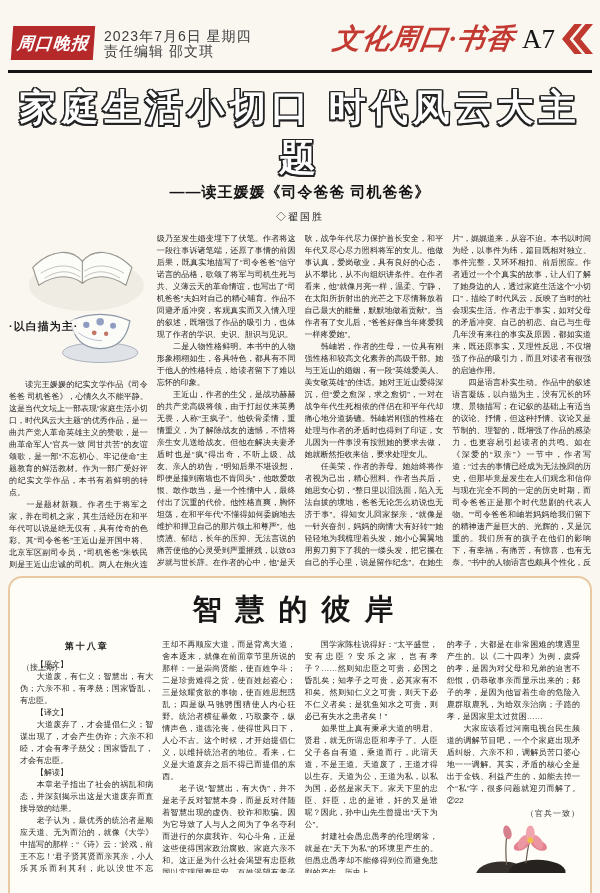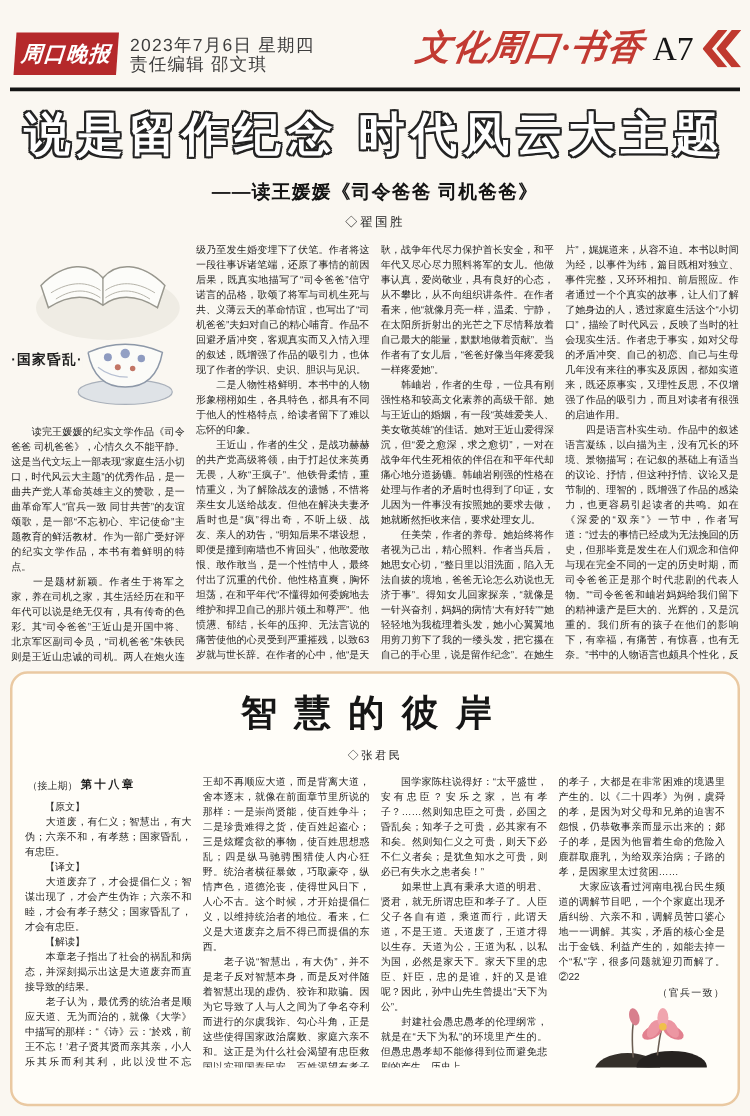--- a/index.html
+++ b/index.html
@@ -17,21 +17,21 @@
   .page-no{font-family:Liberation Serif, serif;font-size:27px;line-height:34px;color:#161616;}
   .chev{position:relative;width:30px;height:34px;}
   .chev i{position:absolute;top:2px;width:20px;height:30px;background:#c0392f;
     clip-path:polygon(100% 0,38% 50%,100% 100%,62% 100%,0 50%,62% 0);}
   .chev .c1{left:0;}.chev .c2{left:11px;}
   .rule{height:3px;background:#141414;margin:0 8px;}
   
   .a1-title{margin:10px 8px 0;text-align:center;font-size:37px;font-weight:bold;letter-spacing:5px;color:#fff;
     text-shadow:-1.5px -1.5px 0 #232323,1.5px -1.5px 0 #232323,-1.5px 1.5px 0 #232323,1.5px 1.5px 0 #232323,
       0 -1.5px 0 #232323,0 1.5px 0 #232323,-1.5px 0 0 #232323,1.5px 0 0 #232323;}
-  .a1-sub{text-align:center;font-size:15px;font-weight:bold;margin-top:11px;color:#141414;letter-spacing:1px;}
+  .a1-sub{text-align:center;font-size:15px;font-weight:bold;color:#141414;letter-spacing:1px;}
   .a1-byline{text-align:center;font-size:10px;margin-top:8px;color:#222;letter-spacing:2px;}
   .cols{display:flex;gap:9px;padding:9px 9px 0;}
   .col{flex:1 1 0;overflow:hidden;height:336px;min-width:0;}
   .body-text{font-size:8px;line-height:12px;color:#262626;text-align:justify;white-space:pre-wrap;word-break:break-all;}
   .art1{position:relative;height:146px;}
   .art1 svg{display:block;width:100%;height:100%;}
   .art-label{position:absolute;left:0;top:86px;font-size:11px;font-weight:bold;letter-spacing:1px;color:#1d1d1d;background:rgba(250,247,241,.6);}
   
   .a2-box{position:relative;margin:7px 8px 0;height:348px;box-sizing:border-box;border:2px solid #eac9a2;
     border-radius:14px;background:#fffdf8;padding:6px 10px 6px;}
@@ -65,41 +65,41 @@
       <span class="chev">
           <i class="c1"></i>
           <i class="c2"></i>
         </span>
     </div>
   </header>
 
   <div class="rule"></div>
 
   <section class="a1">
-    <h1 class="a1-title">说是留作纪念 时代风云大主题</h1>
+    <h1 class="a1-title">家庭生活小切口 时代风云大主题</h1>
     <div class="a1-sub">——读王媛媛《司令爸爸 司机爸爸》</div>
     <div class="a1-byline">◇翟国胜</div>
     <div class="cols">
       <div class="col">
         <div class="art1">
           <svg viewBox="0 0 140 146" xmlns="http://www.w3.org/2000/svg">
             <ellipse cx="78" cy="52" rx="58" ry="26" fill="#efece4"></ellipse>
             <path d="M24 34 C44 14, 64 16, 74 28 C84 16, 104 14, 124 34 L118 52 C100 40, 84 42, 74 50 C64 42, 48 40, 30 52 Z" fill="#fcfcf9" stroke="#98978e" stroke-width="1.2"></path>
             <path d="M32 40 C48 30, 62 31, 72 38 M36 45 C50 36, 62 37, 72 44 M116 40 C100 30, 86 31, 76 38 M112 45 C98 36, 86 37, 76 44" stroke="#b4b2a8" stroke-width="0.8" fill="none"></path>
             <path d="M74 28 L74 50" stroke="#8e8d84" stroke-width="1"></path>
             <ellipse cx="92" cy="120" rx="38" ry="10" fill="#dfe3e7" stroke="#a9b0ba" stroke-width="1"></ellipse>
             <path d="M62 88 q30 -13 60 0 q-5 28 -30 28 q-25 0 -30 -28" fill="#fbfbf8" stroke="#8d98a8" stroke-width="1.2"></path>
             <circle cx="78" cy="92" r="3.2" fill="#8e9bc0"></circle>
             <circle cx="92" cy="89" r="3.8" fill="#93a0c4"></circle>
             <circle cx="105" cy="93" r="3" fill="#8e9bc0"></circle>
             <circle cx="86" cy="100" r="2.4" fill="#c27565"></circle>
             <circle cx="98" cy="101" r="2.2" fill="#c27565"></circle>
             <path d="M70 100 q10 8 24 8" stroke="#b7c0d2" stroke-width="1" fill="none"></path>
           </svg>
-          <span class="art-label">·国家昏乱·</span>
+          <span class="art-label">·以白描为主·</span>
         </div>
         <div class="body-text">　　读完王媛媛的纪实文学作品《司令爸爸 司机爸爸》，心情久久不能平静。这是当代文坛上一部表现“家庭生活小切口，时代风云大主题”的优秀作品，是一曲共产党人革命英雄主义的赞歌，是一曲革命军人“官兵一致 同甘共苦”的友谊颂歌，是一部“不忘初心、牢记使命”主题教育的鲜活教材。作为一部广受好评的纪实文学作品，本书有着鲜明的特点。
 　　一是题材新颖。作者生于将军之家，养在司机之家，其生活经历在和平年代可以说是绝无仅有，具有传奇的色彩。其“司令爸爸”王近山是开国中将、北京军区副司令员，“司机爸爸”朱铁民则是王近山忠诚的司机。两人在炮火连天的战争岁月里生死与共，结下了深厚的情谊。在朝鲜战场上，当王近山问朱铁民“回国后你最想要什么”时，朱铁民回答“我最大的遗憾就是没有孩子，我想要个孩子”。王近山“沉默不语，经过深思熟虑之后，他认真地、并且是诚恳地对他的司机说道：‘我回国后所生的第一个孩子，无论是男是女都送给你。’”后来将军果然将女儿“元元”（后改名“媛媛”）送给了朱铁民，但其不与妻子商量就擅自许诺将亲生骨肉送人的做法也激怒了同为高级干部、性格同样倔强的妻子，为夫妻后来矛盾不断升</div>
       </div>
       <div class="col">
         <div class="body-text">级乃至发生婚变埋下了伏笔。作者将这一段往事诉诸笔端，还原了事情的前因后果，既真实地描写了“司令爸爸”信守诺言的品格，歌颂了将军与司机生死与共、义薄云天的革命情谊，也写出了“司机爸爸”夫妇对自己的精心哺育。作品不回避矛盾冲突，客观真实而又入情入理的叙述，既增强了作品的吸引力，也体现了作者的学识、史识、胆识与见识。
 　　二是人物性格鲜明。本书中的人物形象栩栩如生，各具特色，都具有不同于他人的性格特点，给读者留下了难以忘怀的印象。
 　　王近山，作者的生父，是战功赫赫的共产党高级将领，由于打起仗来英勇无畏，人称“王疯子”。他铁骨柔情，重情重义，为了解除战友的遗憾，不惜将亲生女儿送给战友。但他在解决夫妻矛盾时也是“疯”得出奇，不听上级、战友、亲人的劝告，“明知后果不堪设想，即便是撞到南墙也不肯回头”，他敢爱敢恨、敢作敢当，是一个性情中人，最终付出了沉重的代价。他性格直爽，胸怀坦荡，在和平年代“不懂得如何委婉地去维护和捍卫自己的那片领土和尊严”。他愤懑、郁结，长年的压抑、无法言说的痛苦使他的心灵受到严重摧残，以致63岁就与世长辞。在作者的心中，他“是天上的太阳，它在我的生命中喷射出耀眼的光芒，然而它的光亮度、能量很强，却总也照不到我心中的忧伤和惆怅”。
 　　朱铁民，作者的养父，他是跟随王近山将军多年的司机，他对首长忠心耿</div>
       </div>
@@ -113,21 +113,20 @@
         <div class="body-text">片”，娓娓道来，从容不迫。本书以时间为经，以事件为纬，篇目既相对独立、事件完整，又环环相扣、前后照应。作者通过一个个真实的故事，让人们了解了她身边的人，透过家庭生活这个“小切口”，描绘了时代风云，反映了当时的社会现实生活。作者忠于事实，如对父母的矛盾冲突、自己的初恋、自己与生母几年没有来往的事实及原因，都如实道来，既还原事实，又理性反思，不仅增强了作品的吸引力，而且对读者有很强的启迪作用。
 　　四是语言朴实生动。作品中的叙述语言凝练，以白描为主，没有冗长的环境、景物描写；在记叙的基础上有适当的议论、抒情，但这种抒情、议论又是节制的、理智的，既增强了作品的感染力，也更容易引起读者的共鸣。如在《深爱的“双亲”》一节中，作者写道：“过去的事情已经成为无法挽回的历史，但那毕竟是发生在人们观念和信仰与现在完全不同的一定的历史时期，而司令爸爸正是那个时代悲剧的代表人物。”“司令爸爸和岫岩妈妈给我们留下的精神遗产是巨大的、光辉的，又是沉重的。我们所有的孩子在他们的影响下，有幸福，有痛苦，有惊喜，也有无奈。”书中的人物语言也颇具个性化，反映出不同的性格特点。
 　　再优秀的作品也难以做到尽善尽美，笔者以为本书也有缺憾之处，个别词语不是太准确，不知媛媛老师以为然否。②22</div>
       </div>
     </div>
   </section>
 
   <section class="a2-box">
     <div class="a2-continued">（接上期）</div>
     <h2 class="a2-title">智慧的彼岸</h2>
-    <div class="a2-byline">◇张君民</div>
     <div class="cols a2cols">
       <div class="col">
         <div class="chapter">第十八章</div>
         <div class="body-text">　　【原文】
 　　大道废，有仁义；智慧出，有大伪；六亲不和，有孝慈；国家昏乱，有忠臣。
 　　【译文】
 　　大道废弃了，才会提倡仁义；智谋出现了，才会产生伪诈；六亲不和睦，才会有孝子慈父；国家昏乱了，才会有忠臣。
 　　【解读】
 　　本章老子指出了社会的祸乱和病态，并深刻揭示出这是大道废弃而直接导致的结果。
 　　老子认为，最优秀的统治者是顺应天道、无为而治的，就像《大学》中描写的那样：“《诗》云：‘於戏，前王不忘！’君子贤其贤而亲其亲，小人乐其乐而利其利，此以没世不忘也。”意思是：啊，前代的君王真是使人难忘啊！君子们能够以前代的君王为榜样，尊重贤人，亲近亲人，一般平民百姓也蒙受恩泽，享受安乐，获得利益。虽然前代的君王已经去世，但人们永远不会忘记他们。随着时间的推移，后来的君</div>

